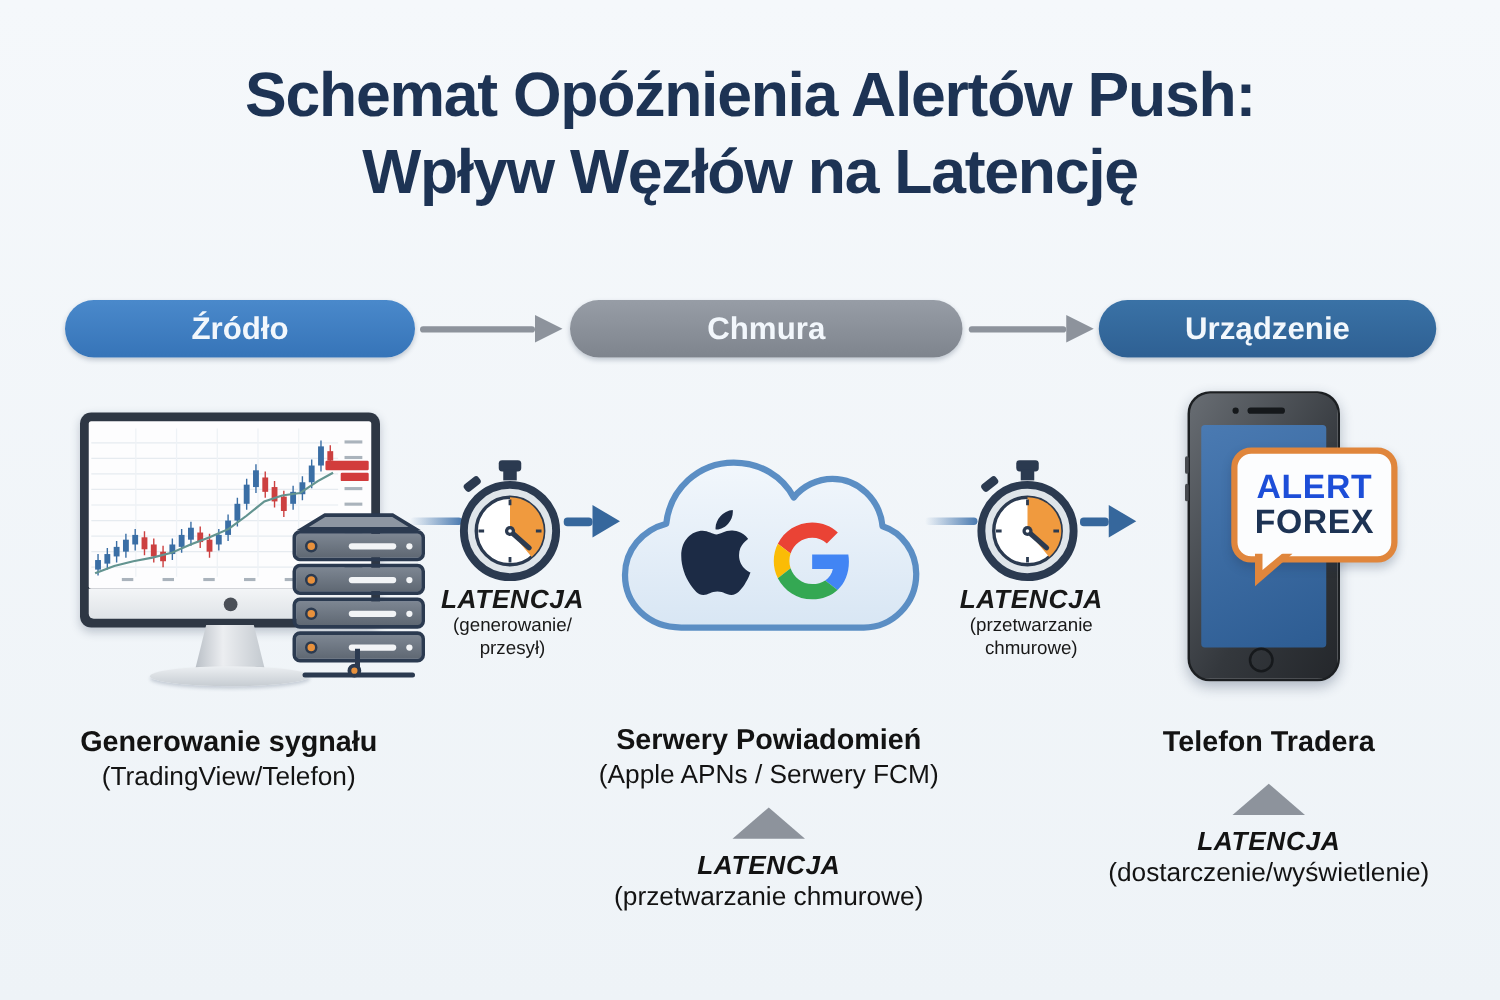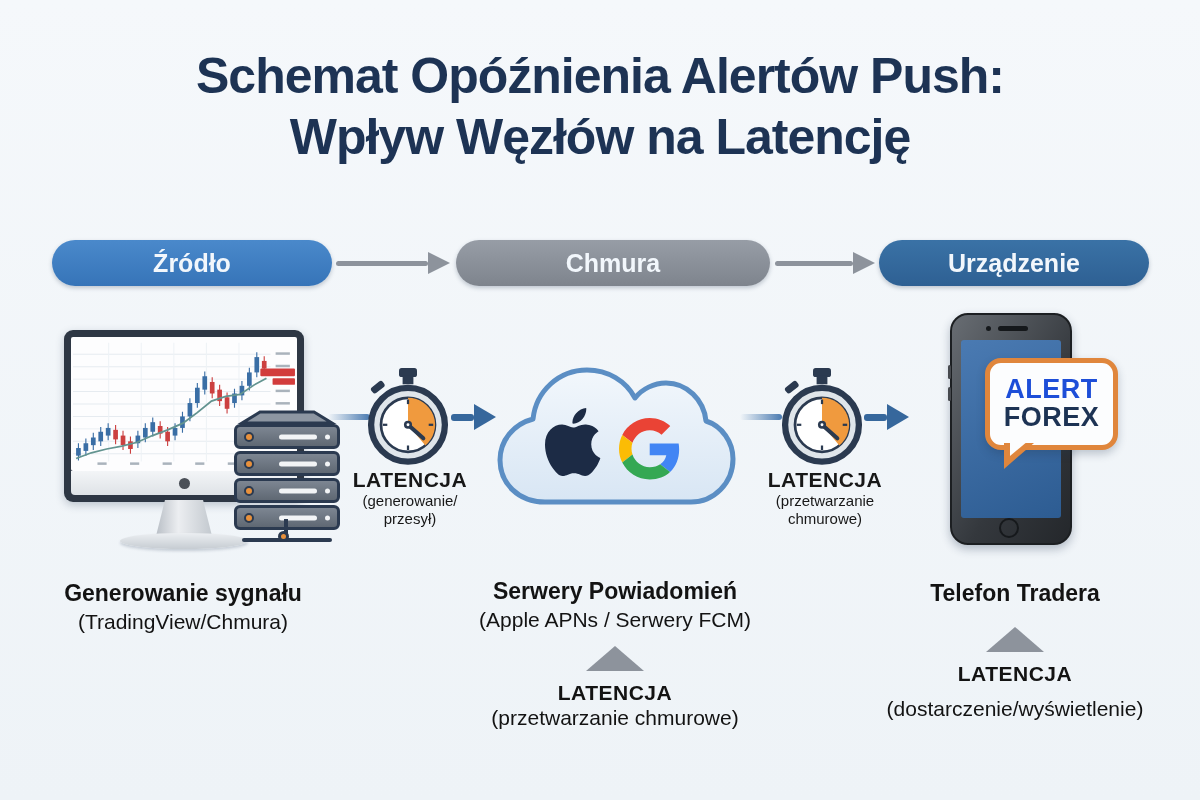--- a/index.html
+++ b/index.html
@@ -80,21 +80,21 @@
             box-shadow:0 4px 8px rgba(30,50,80,.25); line-height:1.02; }
   .bubble .l1 { color:#1d4ed8; font-weight:bold; font-size:27px; letter-spacing:.5px; }
   .bubble .l2 { color:#1d3354; font-weight:bold; font-size:27px; letter-spacing:.5px; }
   .bubble-tail-o { position:absolute; left:14px; bottom:-24px; width:0; height:0;
                    border-top:26px solid #e0863c; border-right:30px solid transparent; }
   .bubble-tail-i { position:absolute; left:20px; bottom:-11px; width:0; height:0;
                    border-top:15px solid #fcfdfe; border-right:18px solid transparent; }
 
   
   .latency-label { position:absolute; width:180px; text-align:center; color:#181818; }
-  .latency-title { font-size:21px; font-weight:bold; letter-spacing:.5px; }
+  .latency-title { font-size:21px; font-weight:bold; letter-spacing:.5px;font-style:italic; }
   .latency-detail { font-size:15px; line-height:1.18; }
 
   
   .caption { position:absolute; text-align:center; color:#131313; }
   .caption-title { font-size:23px; font-weight:bold; }
   .caption-sub { font-size:21px; margin-top:3px; }
   .up-triangle { width:0; height:0; border-left:29px solid transparent; border-right:29px solid transparent;
                  border-bottom:25px solid #8d939c; margin:14px auto 10px; }
 
   svg { display:block; }
@@ -346,31 +346,31 @@
   </div>
   <div class="bubble">
     <div class="l1">ALERT</div>
     <div class="l2">FOREX</div>
     <div class="bubble-tail-o"></div>
     <div class="bubble-tail-i"></div>
   </div>
 
   <div class="caption" style="left:23px; top:580px; width:320px;">
     <div class="caption-title">Generowanie sygnału</div>
-    <div class="caption-sub">(TradingView/Chmura)</div>
+    <div class="caption-sub">(TradingView/Telefon)</div>
   </div>
 
   <div class="caption" style="left:440px; top:578px; width:350px;">
     <div class="caption-title">Serwery Powiadomień</div>
     <div class="caption-sub">(Apple APNs / Serwery FCM)</div>
     <div class="up-triangle"></div>
     <div class="latency-title">LATENCJA</div>
     <div class="caption-sub" style="margin-top:1px;">(przetwarzanie chmurowe)</div>
   </div>
 
   <div class="caption" style="left:860px; top:580px; width:310px;">
     <div class="caption-title">Telefon Tradera</div>
     <div class="up-triangle" style="margin-top:20px;"></div>
     <div class="latency-title">LATENCJA</div>
-    <div class="caption-sub" style="margin-top:11px;">(dostarczenie/wyświetlenie)</div>
+    <div class="caption-sub" style="margin-top:1px;">(dostarczenie/wyświetlenie)</div>
   </div>
 
 </div>
 
 </body></html>

